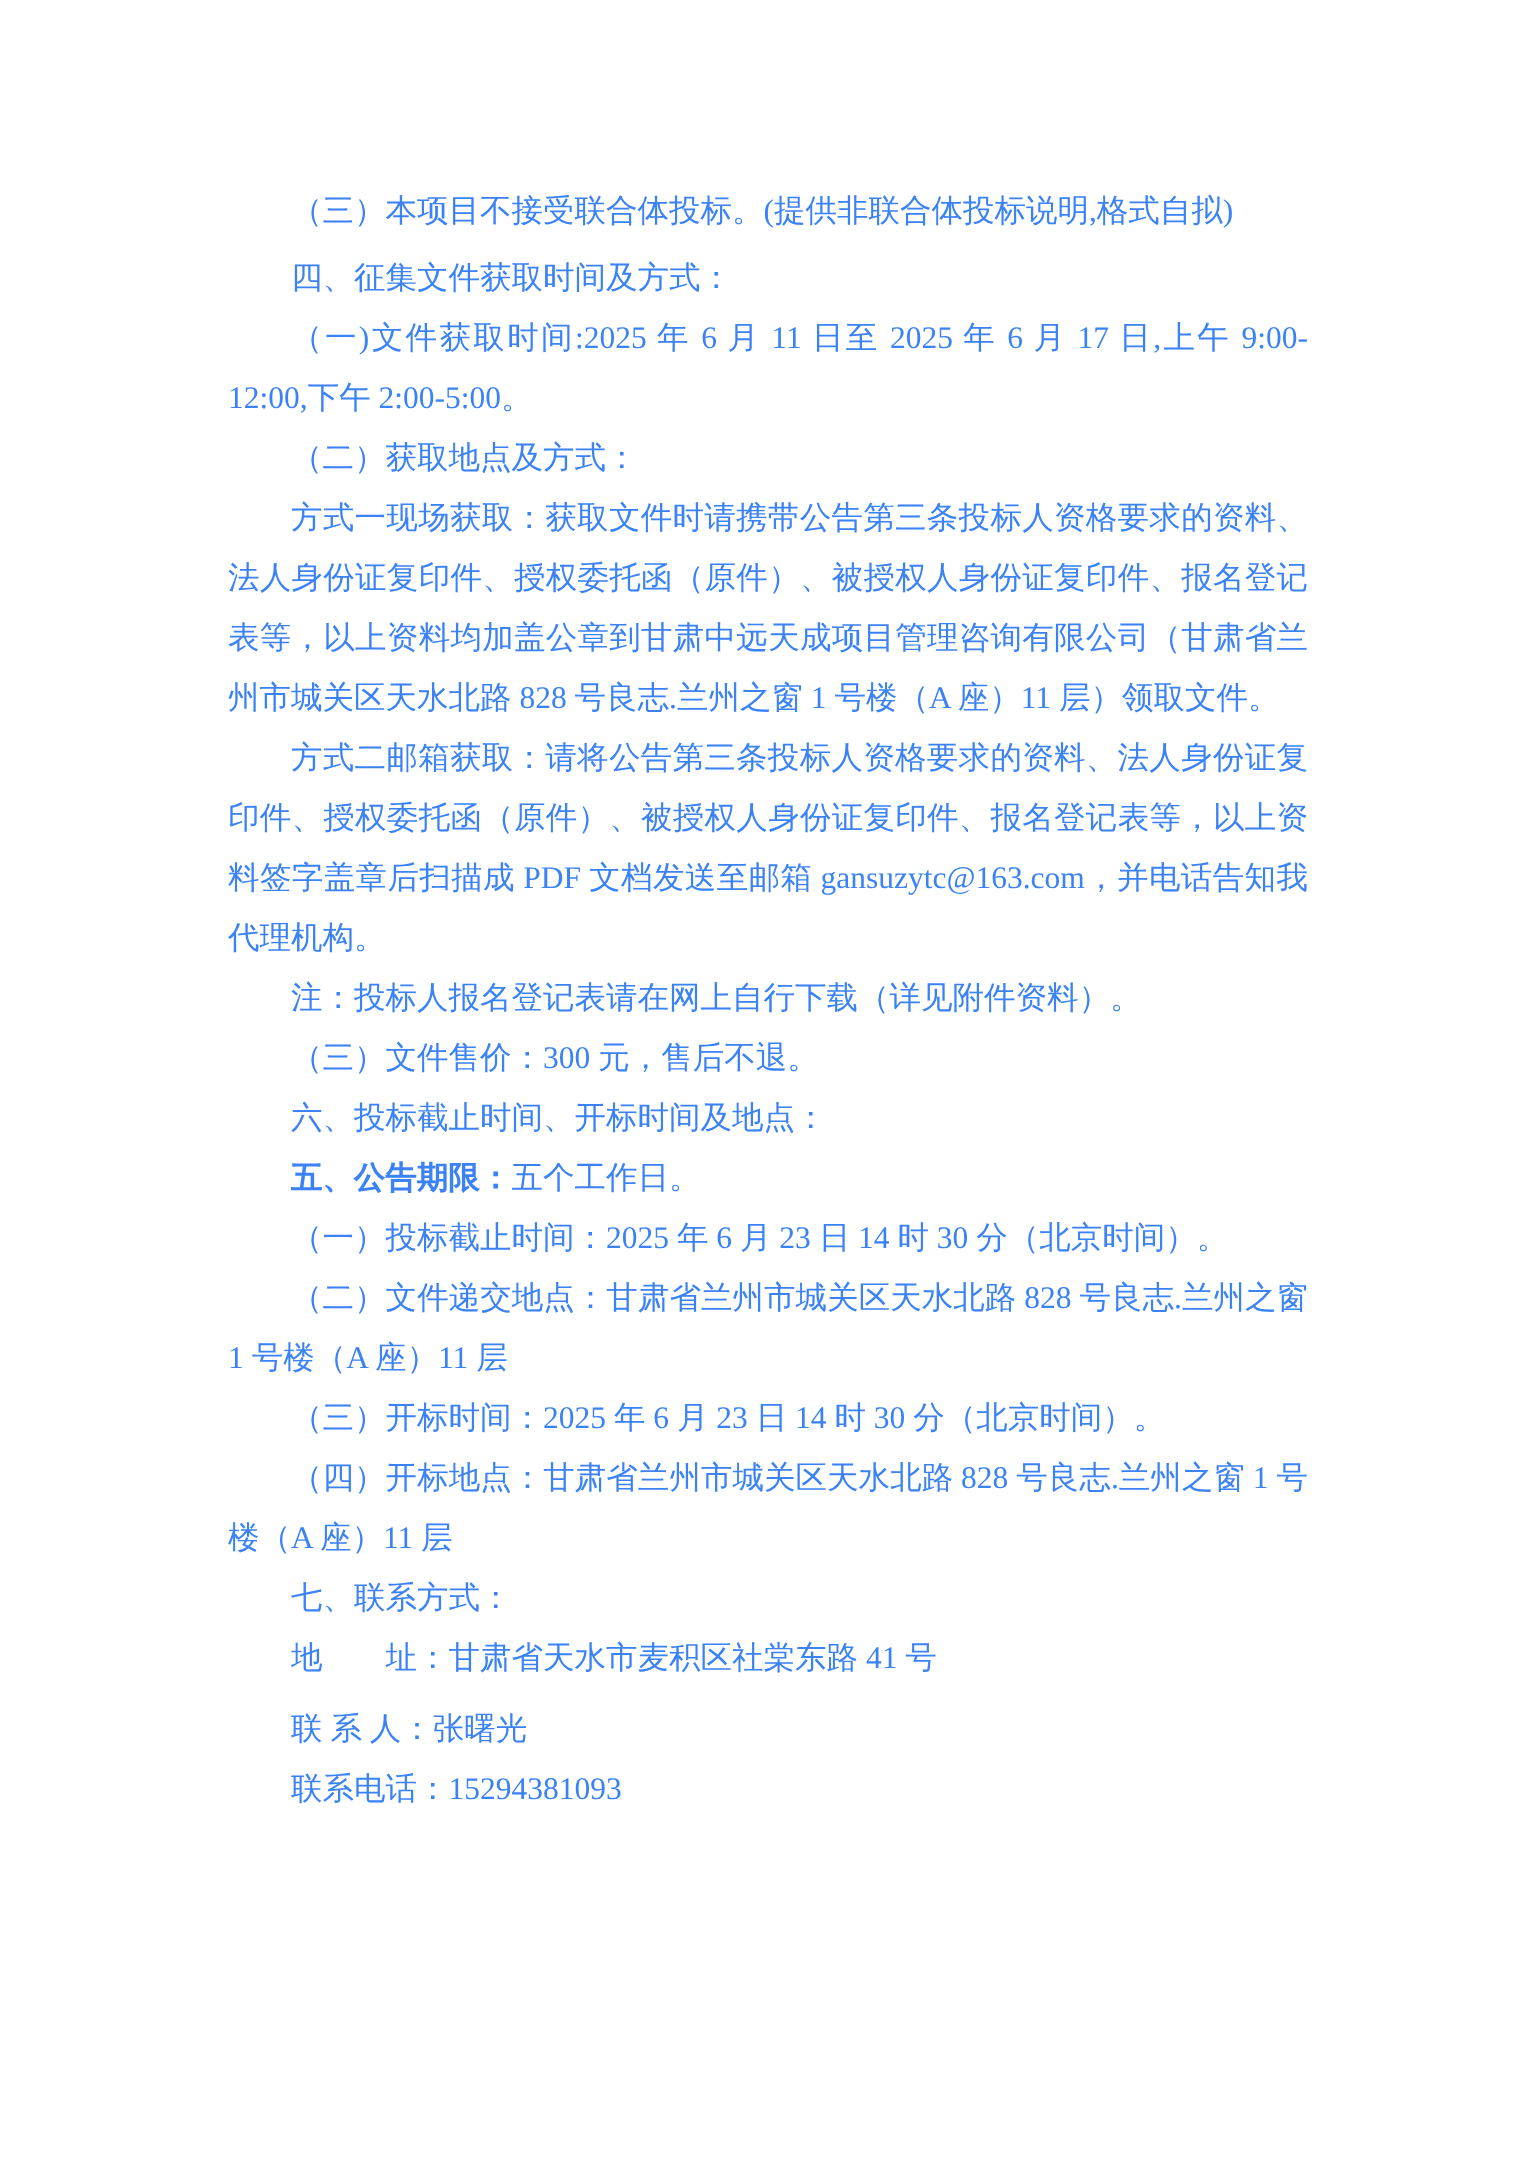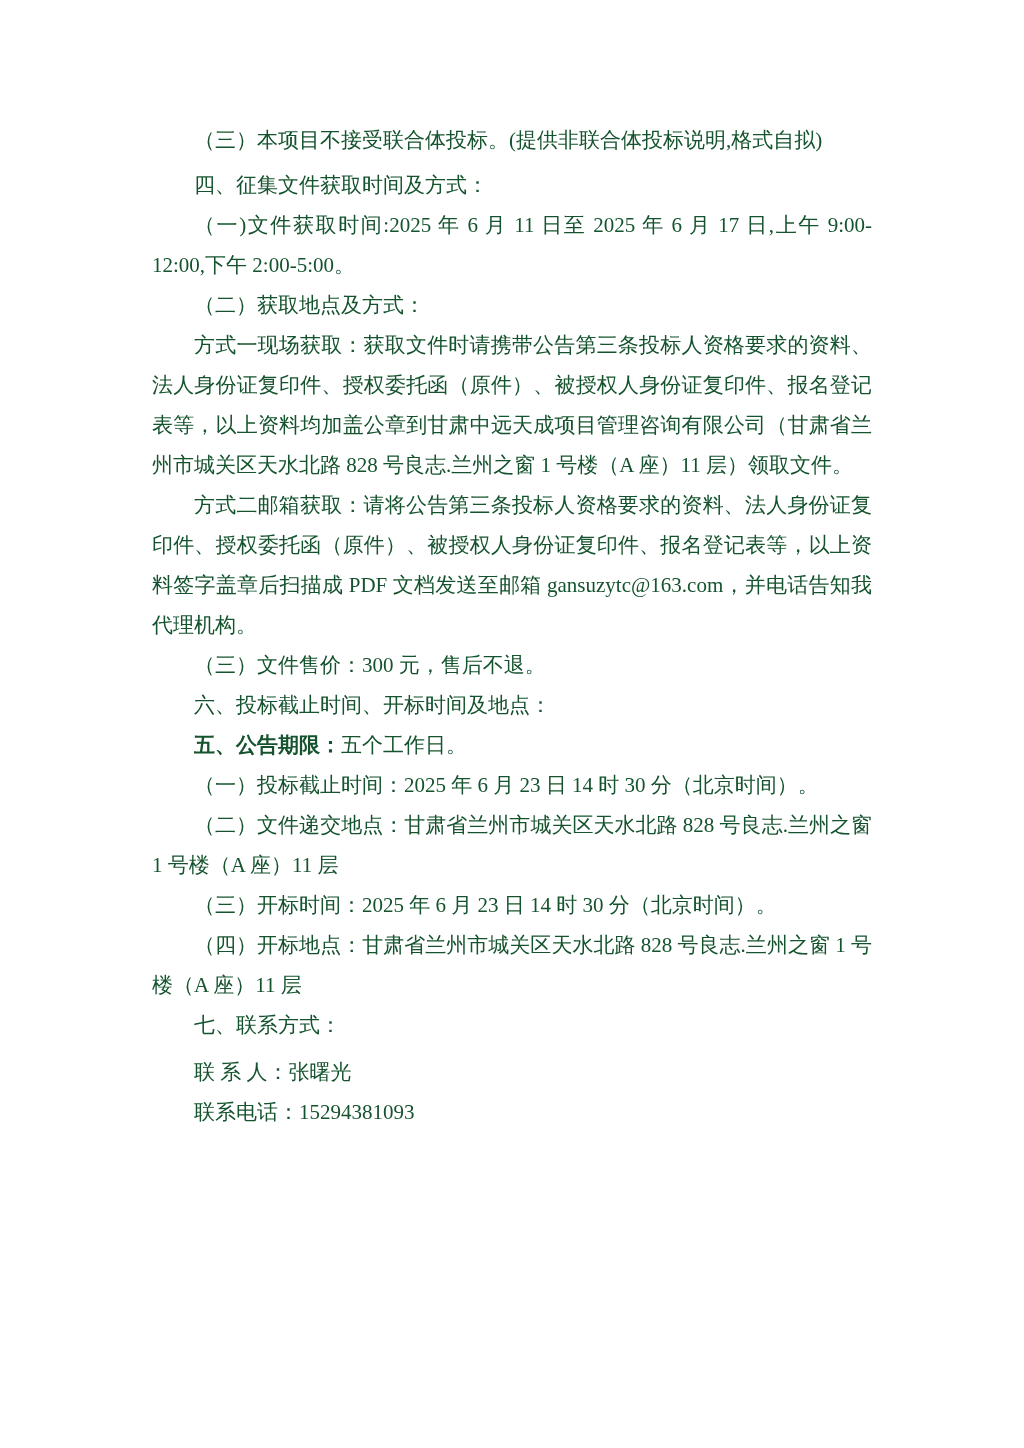--- a/index.html
+++ b/index.html
@@ -15,21 +15,21 @@
     overflow: hidden;
   }
   .content {
     position: absolute;
     left: 152px;
     top: 120px;
     width: 720px;
     font-family: "Liberation Serif", "DejaVu Serif", serif;
     font-size: 21px;
     line-height: 40px;
-    color: #14532d;
+    color: #3b82f6;
     text-align: justify;
   }
   .para {
     margin: 0;
     text-indent: 2em;
   }
   .heading {
     font-weight: normal;
   }
   .bold-lead {
@@ -49,39 +49,41 @@
     <p class="para heading mt-heading4">四、征集文件获取时间及方式：</p>
 
     <p class="para">（一)文件获取时间:2025 年 6 月 11 日至 2025 年 6 月 17 日,上午 9:00-12:00,下午 2:00-5:00。</p>
 
     <p class="para">（二）获取地点及方式：</p>
 
     <p class="para">方式一现场获取：获取文件时请携带公告第三条投标人资格要求的资料、法人身份证复印件、授权委托函（原件）、被授权人身份证复印件、报名登记表等，以上资料均加盖公章到甘肃中远天成项目管理咨询有限公司（甘肃省兰州市城关区天水北路 828 号良志.兰州之窗 1 号楼（A 座）11 层）领取文件。</p>
 
     <p class="para">方式二邮箱获取：请将公告第三条投标人资格要求的资料、法人身份证复印件、授权委托函（原件）、被授权人身份证复印件、报名登记表等，以上资料签字盖章后扫描成 PDF 文档发送至邮箱 gansuzytc@163.com，并电话告知我代理机构。</p>
 
+    <p class="para heading">注：投标人报名登记表请在网上自行下载（详见附件资料）。</p>
 
     <p class="para">（三）文件售价：300 元，售后不退。</p>
 
     <p class="para heading">六、投标截止时间、开标时间及地点：</p>
 
     <p class="para">
       <span class="bold-lead">五、公告期限：</span><span>五个工作日。</span>
     </p>
 
     <p class="para">（一）投标截止时间：2025 年 6 月 23 日 14 时 30 分（北京时间）。</p>
 
     <p class="para">（二）文件递交地点：甘肃省兰州市城关区天水北路 828 号良志.兰州之窗 1 号楼（A 座）11 层</p>
 
     <p class="para">（三）开标时间：2025 年 6 月 23 日 14 时 30 分（北京时间）。</p>
 
     <p class="para">（四）开标地点：甘肃省兰州市城关区天水北路 828 号良志.兰州之窗 1 号楼（A 座）11 层</p>
 
     <p class="para heading">七、联系方式：</p>
 
 
+    <p class="para">地　　址：甘肃省天水市麦积区社棠东路 41 号</p>
 
     <p class="para mt-contact">联 系 人：张曙光</p>
 
     <p class="para">联系电话：15294381093</p>
 
   </div>
 </div>
 
 </body></html>

